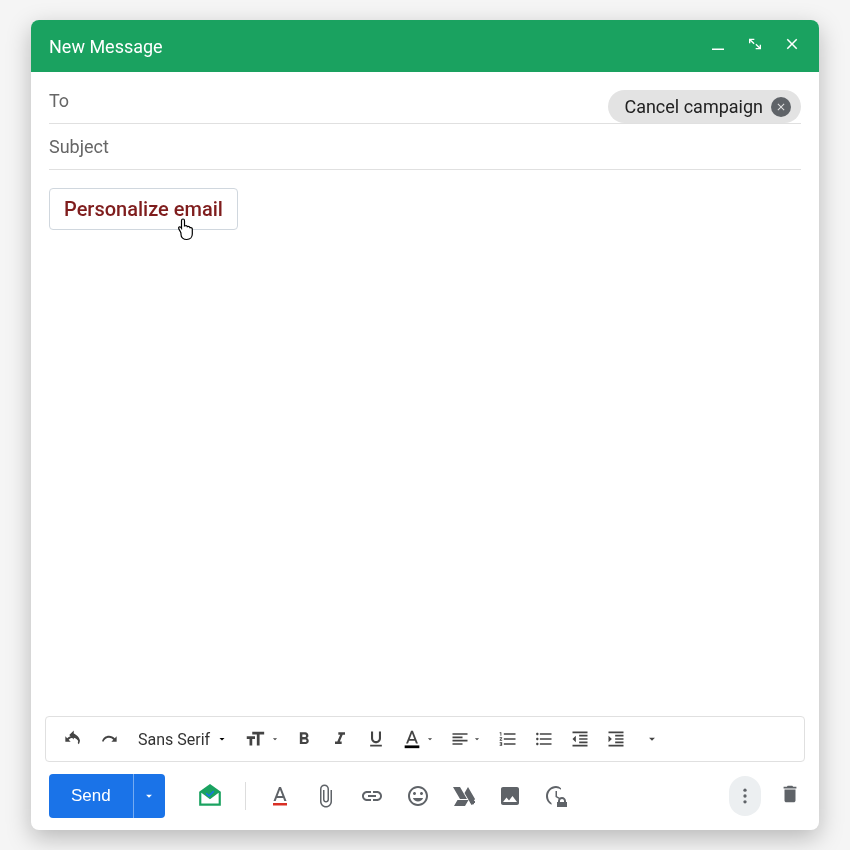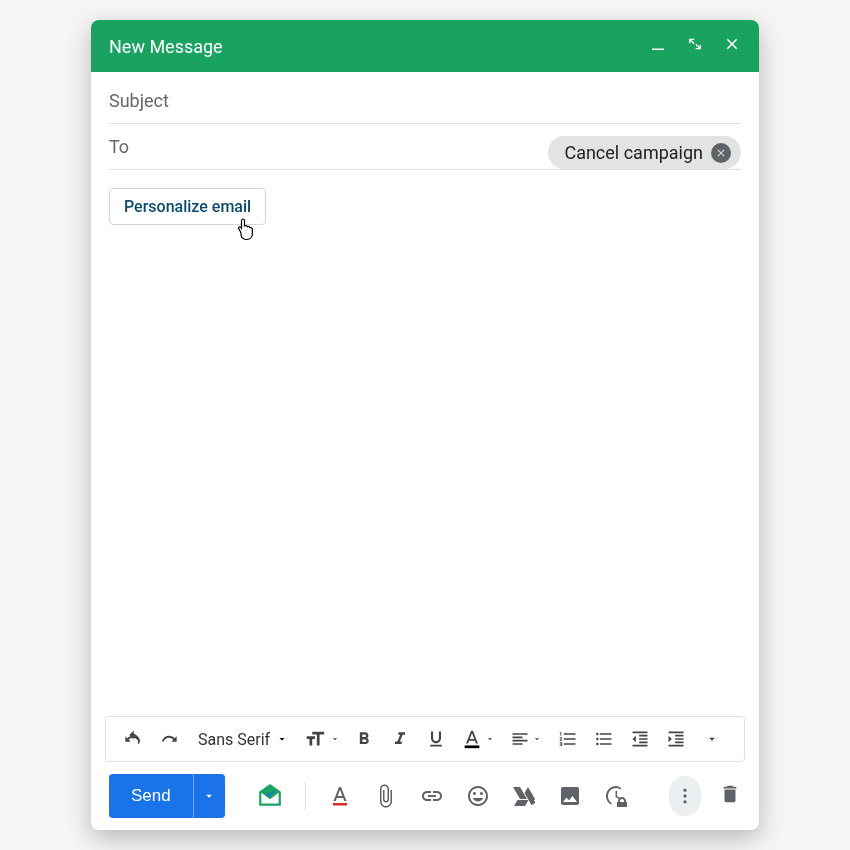--- a/index.html
+++ b/index.html
@@ -6,21 +6,21 @@
 body {
   font-family: -apple-system, BlinkMacSystemFont, "Segoe UI", Roboto, Arial, sans-serif;
   background: #f5f5f5;
   display: flex;
   justify-content: center;
   align-items: center;
   width: 850px;
   height: 850px;
 }
 .compose-window {
-  width: 668px;
+  width: 788px;
   height: 810px;
   background: #fff;
   border-radius: 8px;
   box-shadow: 0 8px 24px rgba(0,0,0,0.25);
   display: flex;
   flex-direction: column;
   overflow: hidden;
 }
 .titlebar {
   background: #1aa260;
@@ -79,22 +79,22 @@
 .body-area {
   flex: 1;
   padding: 18px;
   position: relative;
 }
 .personalize-btn {
   display: inline-block;
   border: 1px solid #d0d7de;
   border-radius: 4px;
   padding: 8px 14px;
-  color: #0c4a6e;
-  font-size: 16px;
+  color: #7f1d1d;
+  font-size: 20px;
   font-weight: 500;
   background: #fff;
   cursor: pointer;
 }
 .cursor {
   position: absolute;
   left: 144px;
   top: 46px;
   pointer-events: none;
 }
@@ -212,34 +212,34 @@
       </span>
       <span>
         <svg width="18" height="18" viewBox="0 0 24 24">
             <path d="M19 6.4L17.6 5 12 10.6 6.4 5 5 6.4 10.6 12 5 17.6 6.4 19 12 13.4 17.6 19 19 17.6 13.4 12z"></path>
           </svg>
       </span>
     </div>
   </div>
 
   <div class="fields">
-    <div class="field-row">
-      <span class="label">Subject</span>
-    </div>
     <div class="field-row">
       <span class="label">To</span>
       <div class="chip">
         <span>Cancel campaign</span>
         <span class="chip-close">
           <svg viewBox="0 0 24 24">
               <path d="M19 6.4L17.6 5 12 10.6 6.4 5 5 6.4 10.6 12 5 17.6 6.4 19 12 13.4 17.6 19 19 17.6 13.4 12z"></path>
             </svg>
         </span>
       </div>
     </div>
+    <div class="field-row">
+      <span class="label">Subject</span>
+    </div>
   </div>
 
   <div class="body-area">
     <span class="personalize-btn">Personalize email</span>
     <svg class="cursor" width="24" height="26" viewBox="0 0 24 26">
       <path fill="#fff" stroke="#000" stroke-width="1.2" d="M8 3c1 0 1.5.8 1.5 1.8V10l1-.3c.8-.3 1.6.2 1.8 1l.8-.2c.9-.2 1.7.4 1.8 1.2l.8-.1c.9-.1 1.6.6 1.6 1.5V18c0 3-2 5.5-5.5 5.5S6 21.5 6 18.5c0-1 .3-1.6-.8-3.2-.9-1.3-1.6-2.4-1.6-3.2 0-.9.8-1.4 1.6-1.1.7.3 1.3 1.2 1.3 1.2V4.8C6.5 3.8 7 3 8 3z"></path>
     </svg>
   </div>
 
   <div class="format-bar">

